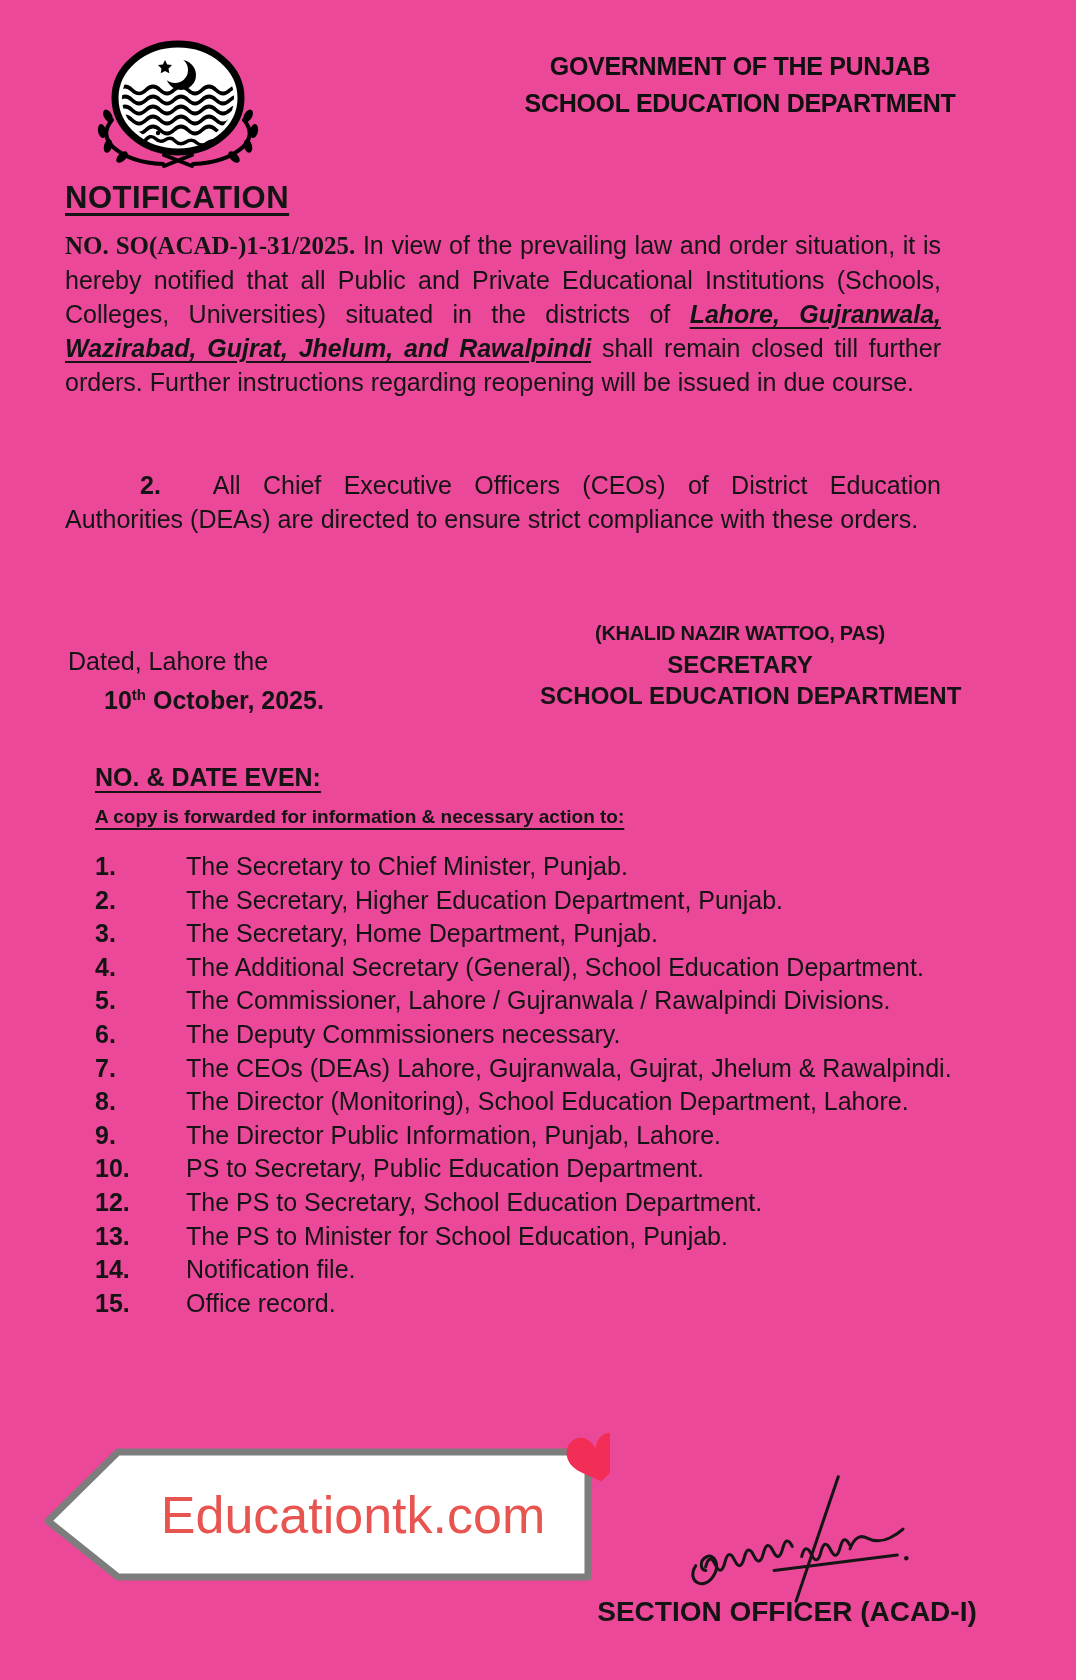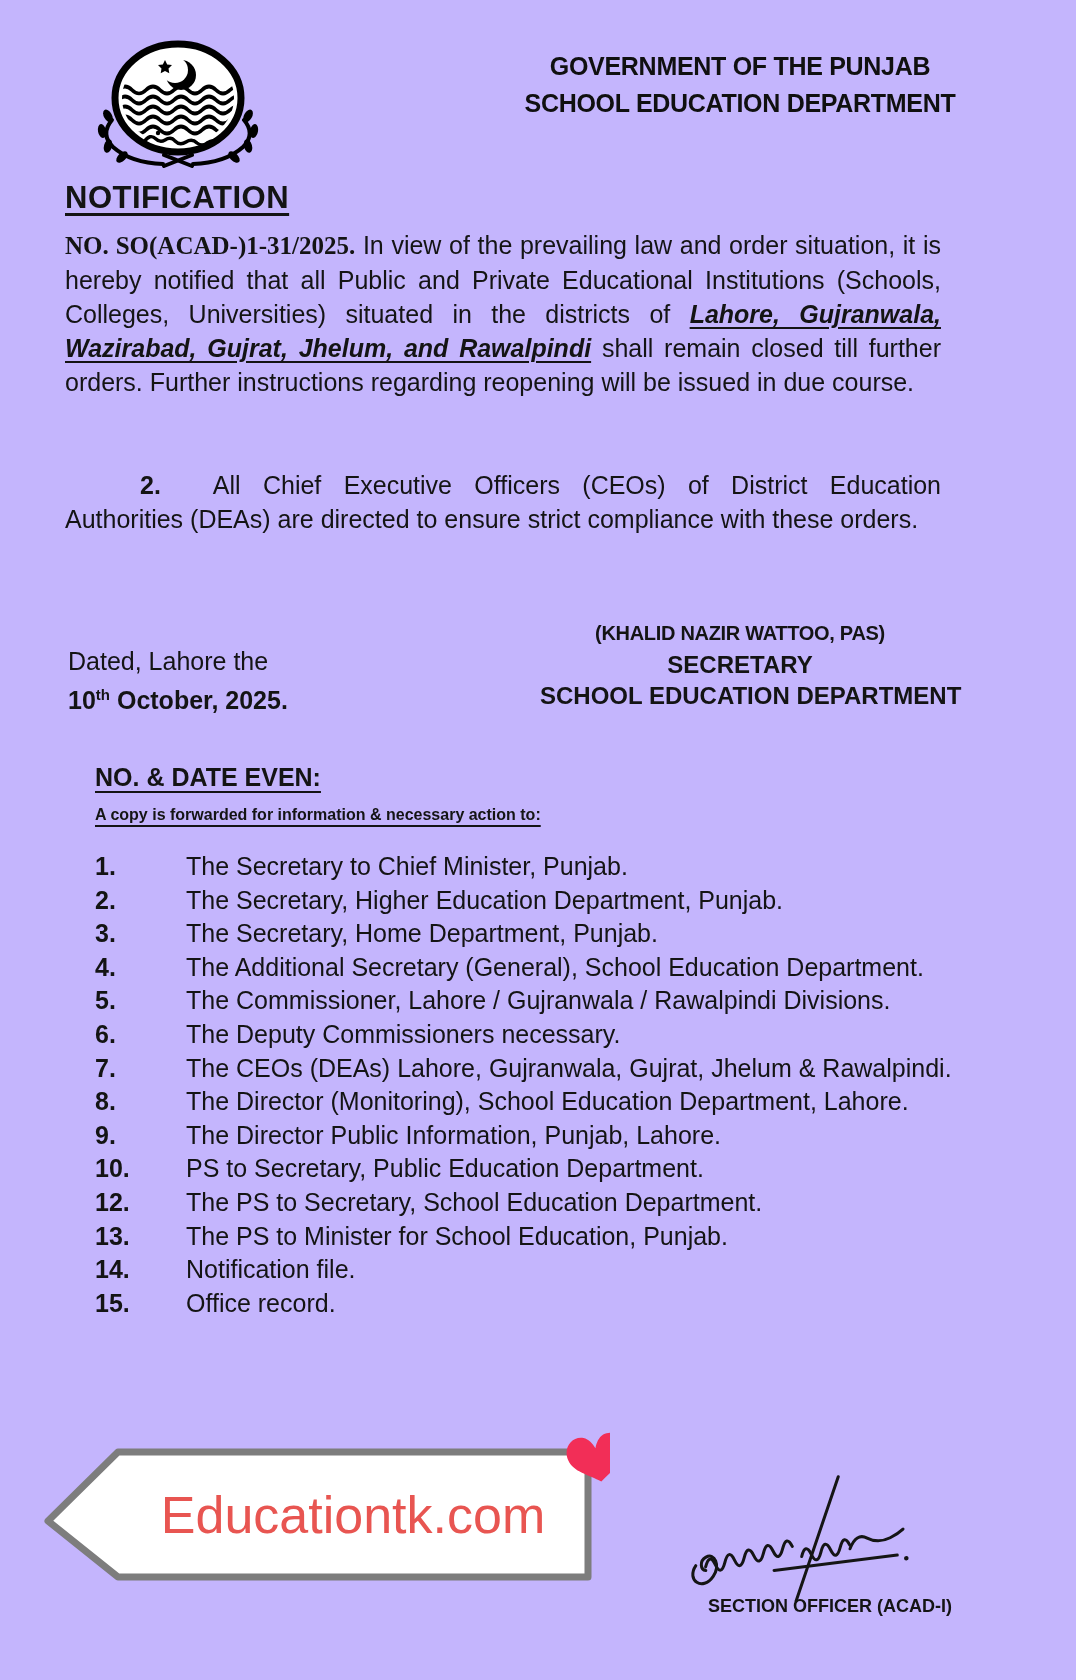--- a/index.html
+++ b/index.html
@@ -1,20 +1,20 @@
 <!DOCTYPE html>
 <html><head>
 <meta charset="utf-8">
 <style>
   html,body{margin:0;padding:0;background:#e9e9e9;}
   .page{
     position:relative;
     width:1076px;height:1680px;
     margin:0 auto;
-    background:#c4b5fd;
+    background:#ec4899;
     font-family:"Liberation Sans",sans-serif;
     color:#141414;
     overflow:hidden;
   }
   
   .crest{position:absolute;left:78px;top:36px;width:200px;height:132px;}
   .org-block{
     position:absolute;left:520px;top:48px;width:440px;
     text-align:center;font-weight:bold;font-size:25px;line-height:37px;
     letter-spacing:-0.3px;white-space:nowrap;color:#101010;
@@ -38,53 +38,53 @@
     text-decoration:underline;text-decoration-thickness:2px;text-underline-offset:4px;
   }
   .para2{
     position:absolute;left:65px;top:468px;width:876px;
     font-size:25px;line-height:34px;text-align:justify;
   }
   .para2-no{font-weight:bold;margin-left:75px;}
   .para2-tab{display:inline-block;width:52px;}
   
   .dated{position:absolute;left:68px;top:644px;font-size:25px;line-height:34px;}
-  .dated .bold-date{font-weight:bold;}
+  .dated .bold-date{font-weight:bold;margin-left:36px;}
   .dated sup{font-size:15px;}
   .signatory{
     position:absolute;left:540px;top:618px;width:400px;text-align:center;
     font-weight:bold;line-height:31px;white-space:nowrap;
   }
   .sig-name{font-size:20px;letter-spacing:-0.3px;}
   .sig-title,.sig-dept{font-size:24px;}
   
   .ref-heading{
     position:absolute;left:95px;top:763px;
     font-size:25px;font-weight:bold;
     text-decoration:underline;text-decoration-thickness:2px;text-underline-offset:5px;
   }
   .copy-heading{
     position:absolute;left:95px;top:806px;
-    font-size:16px;font-weight:bold;
+    font-size:19px;font-weight:bold;
     text-decoration:underline;text-decoration-thickness:2px;text-underline-offset:5px;
   }
   .dist-list{position:absolute;left:95px;top:850px;width:850px;}
   .dist-row{position:relative;height:33.6px;line-height:33.6px;font-size:25px;}
   .dist-no{position:absolute;left:0;font-weight:bold;}
   .dist-text{position:absolute;left:91px;white-space:nowrap;}
   
   .banner{position:absolute;left:40px;top:1425px;width:570px;height:170px;}
   .banner text{
     font-family:"Liberation Sans",sans-serif;font-size:52px;
   }
   
   .signature{position:absolute;left:668px;top:1460px;width:292px;height:152px;}
   .footer-title{
-    position:absolute;left:630px;top:1596px;width:400px;text-align:center;
-    font-size:18px;font-weight:bold;white-space:nowrap;
+    position:absolute;left:587px;top:1596px;width:400px;text-align:center;
+    font-size:28px;font-weight:bold;white-space:nowrap;
   }
 </style>
 </head>
 <body>
 
 <div class="page">
 
   <svg class="crest" viewBox="0 0 200 132">
     <g stroke="#000" fill="none" stroke-linecap="round">
 

